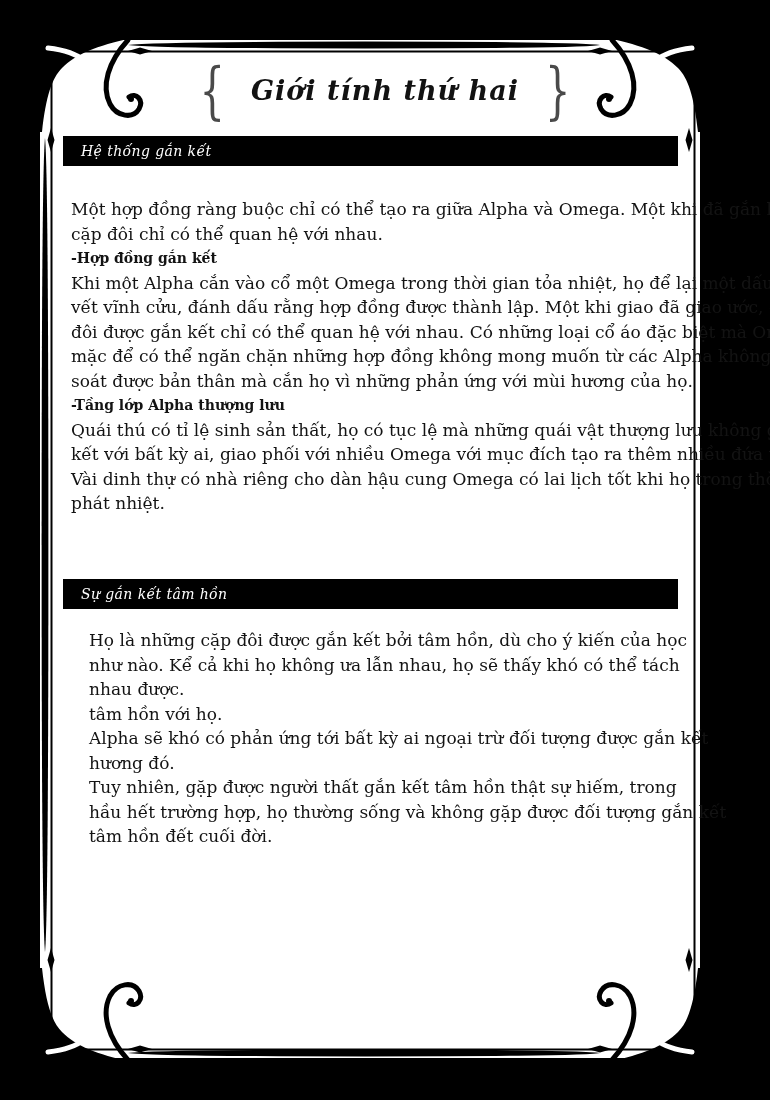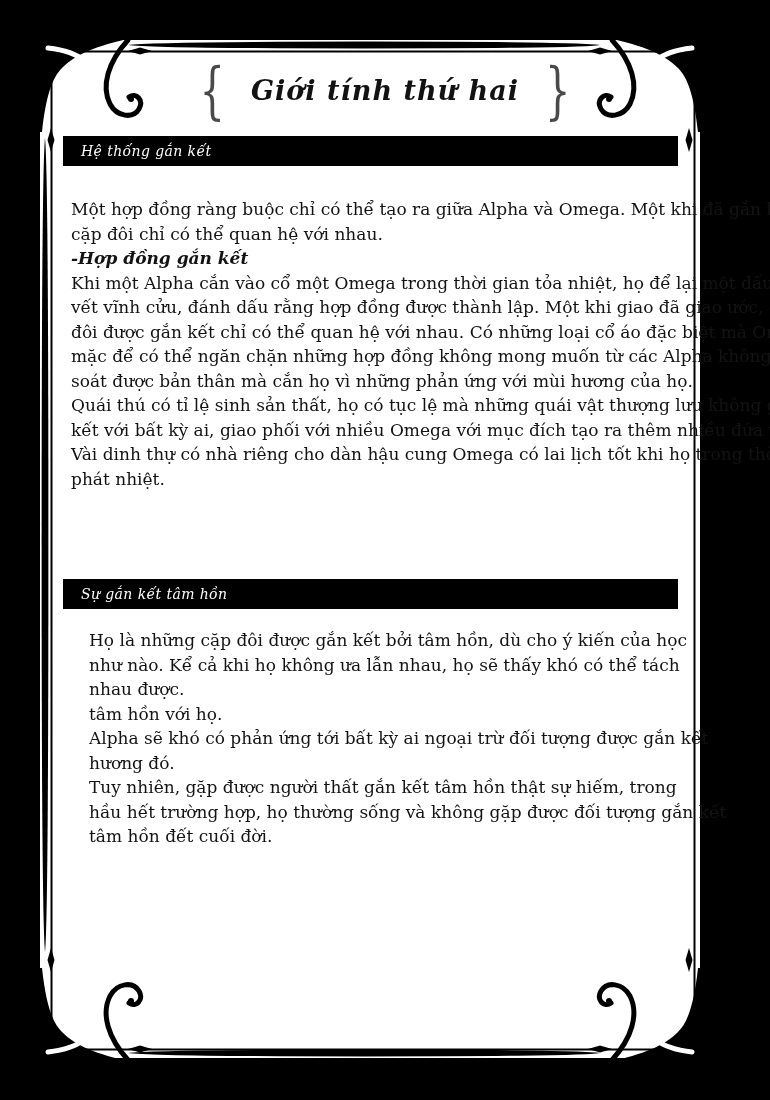--- a/index.html
+++ b/index.html
@@ -37,21 +37,21 @@
     color:#ffffff;font-size:14px;font-style:italic;
     padding-left:17px;letter-spacing:.4px;white-space:nowrap;
   }
   .bar1{top:137px;}
   .bar2{top:580px;text-align:center;}
 
   .text{
     position:absolute;color:#131313;font-size:17px;line-height:24.5px;
   }
   .text .tl{white-space:nowrap;}
-  .text .bold{font-weight:700;font-size:17px;font-style:italic;}
+  .text .bold{font-weight:700;font-size:14px;}
   .text1{left:71px;top:197px;width:640px;}
   .text2{left:89px;top:628px;width:630px;}
 </style>
 </head>
 <body>
 
 <div class="page">
 
   <svg class="frame" viewBox="0 0 770 1100" xmlns="http://www.w3.org/2000/svg">
     <defs>
@@ -96,20 +96,21 @@
   </div>
   <div class="text text1">
       <div class="tl">Một hợp đồng ràng buộc chỉ có thể tạo ra giữa Alpha và Omega. Một khi đã gắn kết,</div>
       <div class="tl">cặp đôi chỉ có thể quan hệ với nhau.</div>
       <div class="tl bold">-Hợp đồng gắn kết</div>
       <div class="tl">Khi một Alpha cắn vào cổ một Omega trong thời gian tỏa nhiệt, họ để lại một dấu</div>
       <div class="tl">vết vĩnh cửu, đánh dấu rằng hợp đồng được thành lập. Một khi giao đã giao ước, cặp</div>
       <div class="tl">đôi được gắn kết chỉ có thể quan hệ với nhau. Có những loại cổ áo đặc biệt mà Omega</div>
       <div class="tl">mặc để có thể ngăn chặn những hợp đồng không mong muốn từ các Alpha không kiểm</div>
       <div class="tl">soát được bản thân mà cắn họ vì những phản ứng với mùi hương của họ.</div>
+      <div class="tl bold">-Tầng lớp Alpha thượng lưu</div>
       <div class="tl">Quái thú có tỉ lệ sinh sản thất, họ có tục lệ mà những quái vật thượng lưu không gắn</div>
       <div class="tl">kết với bất kỳ ai, giao phối với nhiều Omega với mục đích tạo ra thêm nhiều đứa trẻ.</div>
       <div class="tl">Vài dinh thự có nhà riêng cho dàn hậu cung Omega có lai lịch tốt khi họ trong thời kỳ</div>
       <div class="tl">phát nhiệt.</div>
     </div>
 
   <div class="bar bar2">
     <span>Sự gắn kết tâm hồn</span>
   </div>
   <div class="text text2">

